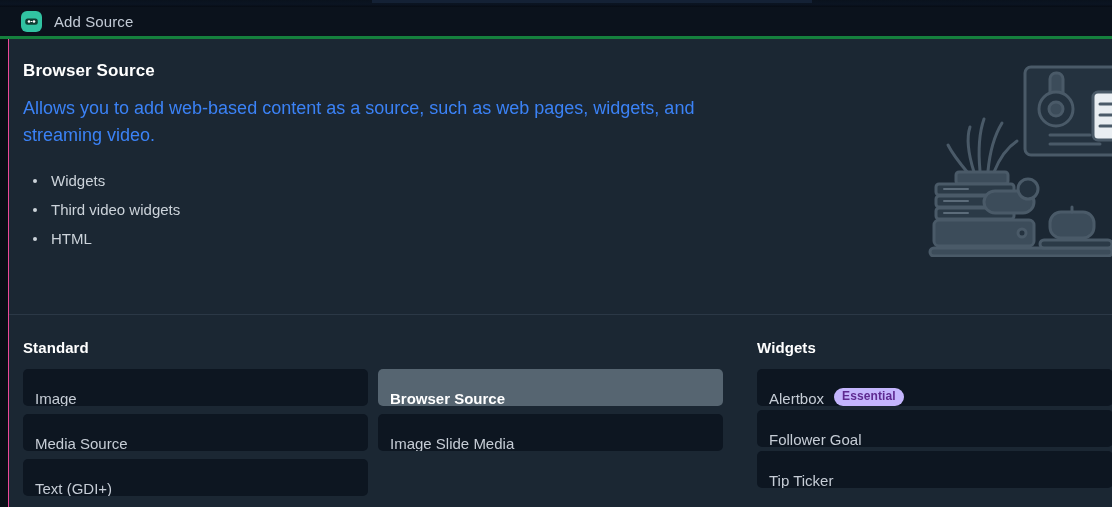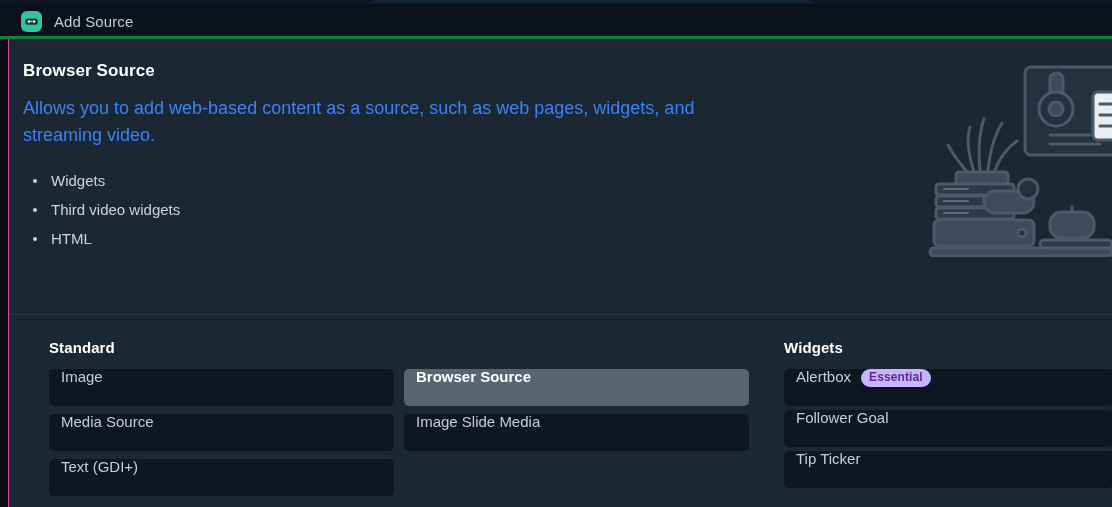--- a/index.html
+++ b/index.html
@@ -150,21 +150,20 @@
   .lists {
     position: absolute;
     top: 276px; left: 0;
     width: 1104px;
     height: 192px;
     display: flex;
     padding-top: 24px;
   }
   .col {
     position: relative;
-    margin-left: 26px;
   }
   .col-standard { width: 739px; padding-left: 14px; }
   .col-widgets  { width: 365px; padding-left: 9px; }
 
   .col-title {
     font-size: 15px;
     font-weight: bold;
     color: #ffffff;
     margin-bottom: 13px;
     letter-spacing: .1px;
@@ -180,21 +179,21 @@
     display: grid;
     grid-template-columns: 1fr;
     row-gap: 4px;
   }
 
   .src-item {
     height: 37px;
     background: #0d1621;
     border-radius: 5px;
     display: flex;
-    align-items: flex-start;
+    align-items: flex-end;
     padding: 0 12px;
     font-size: 15px;
     color: #c6cdd6;
     cursor: pointer;
     white-space: nowrap;
     overflow: hidden;
   }
   .src-item.selected {
     background: #566571;
     color: #ffffff;

